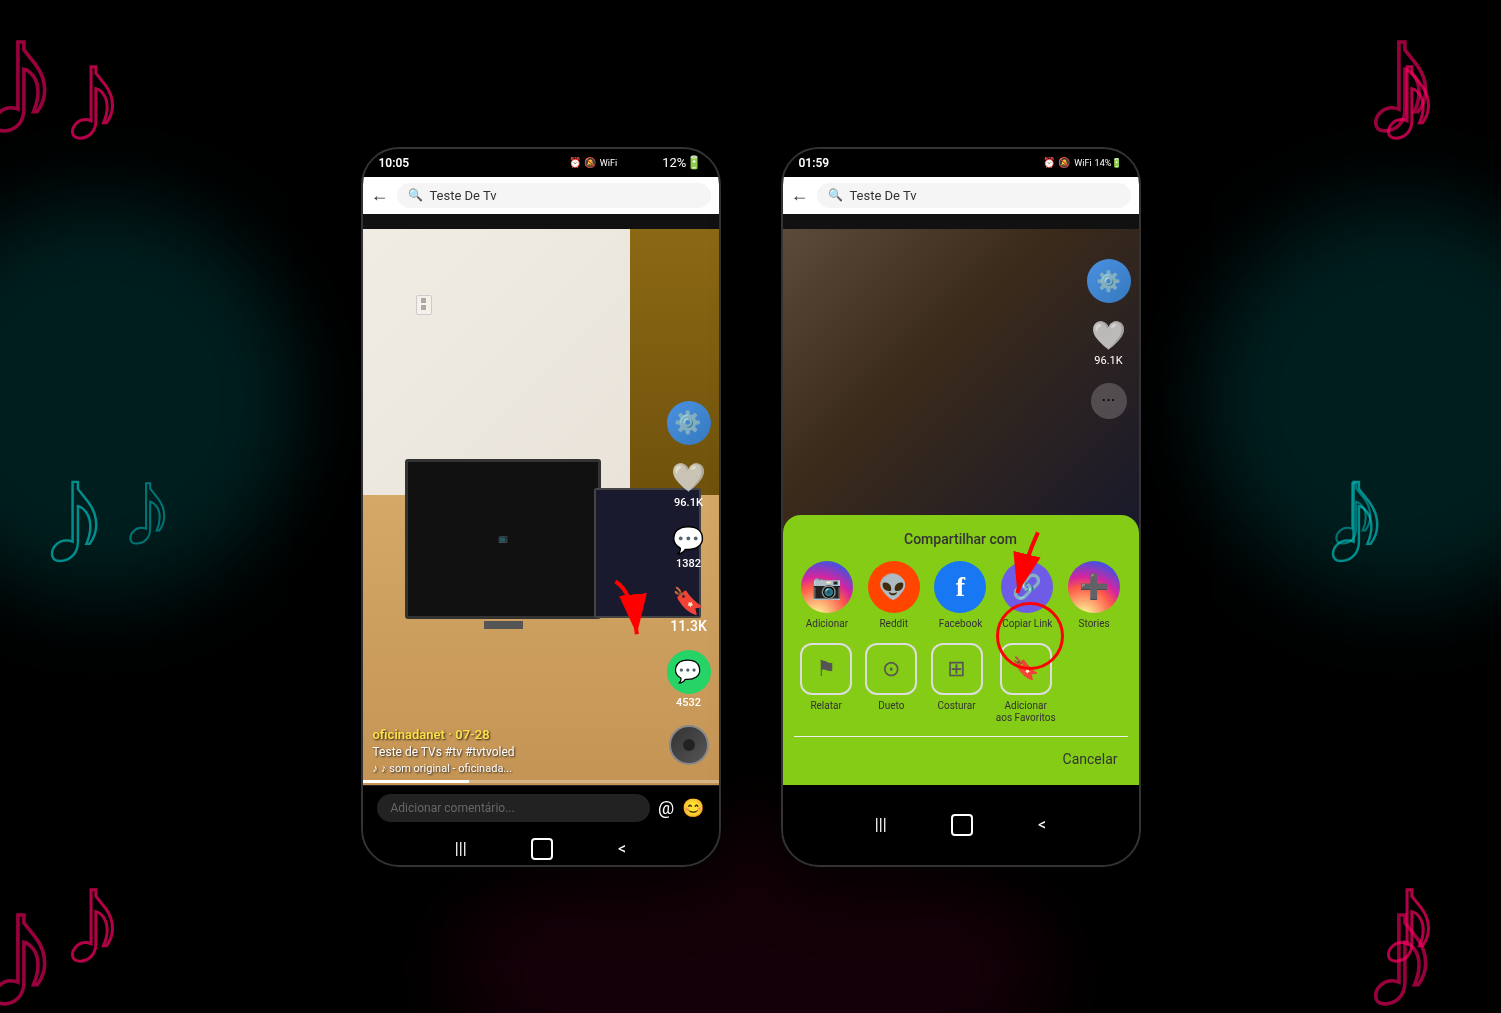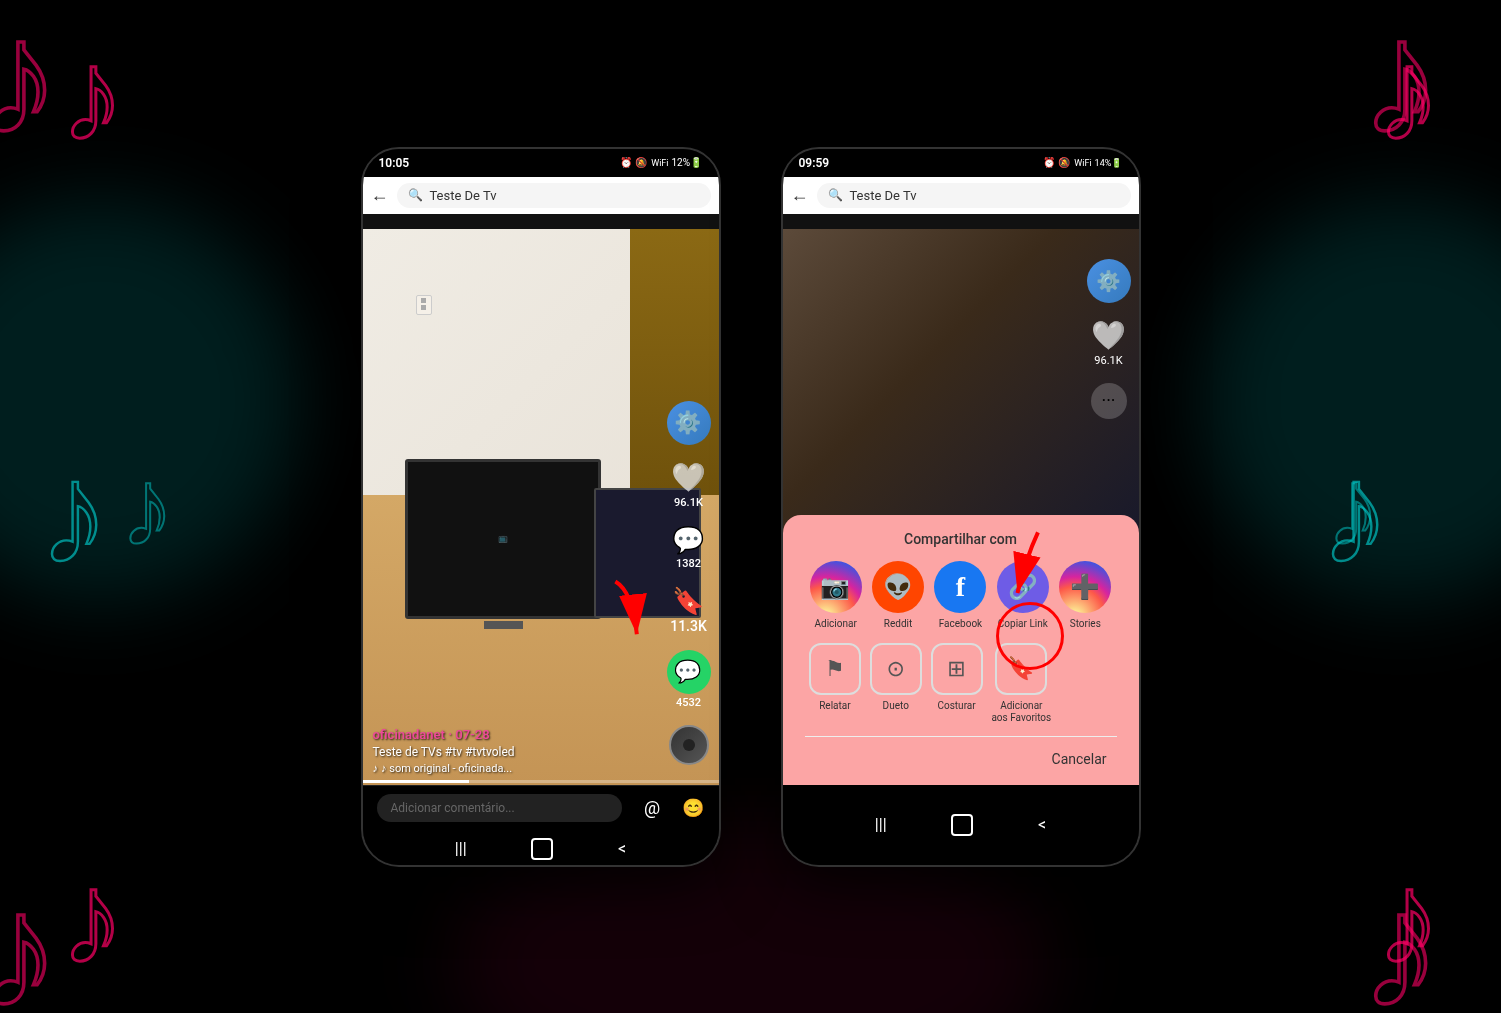--- a/index.html
+++ b/index.html
@@ -156,21 +156,21 @@
 
     <div class="notch"></div>
 
     <div class="status-bar">
       <span class="time">10:05</span>
       <div style="position:absolute;left:50%;transform:translateX(-50%);width:8px;height:8px;background:#000;border-radius:50%;"></div>
       <div class="status-icons">
         <span>⏰</span>
         <span>🔕</span>
         <span style="font-size:9px;">WiFi</span>
-        <span style="font-size:10px;">12%🔋</span>
+        <span style="font-size:13px;margin-left:42px;">12%🔋</span>
       </div>
     </div>
 
     <div style="display:flex;align-items:center;padding:6px 8px;background:#fff;margin:0;">
       <span style="color:#333;font-size:18px;margin-right:8px;font-weight:bold;">←</span>
       <div style="flex:1;background:#f5f5f5;border-radius:20px;padding:5px 12px;display:flex;align-items:center;gap:6px;">
         <span style="color:#999;font-size:12px;">🔍</span>
         <span style="font-size:13px;color:#333;">Teste De Tv</span>
       </div>
     </div>
@@ -227,21 +227,21 @@
           <div style="width:44px;height:44px;border-radius:50%;background:#25d366;display:flex;align-items:center;justify-content:center;font-size:22px;">💬</div>
           <span style="font-size:11px;color:#fff;font-weight:500;">4532</span>
         </div>
 
         <div style="width:40px;height:40px;border-radius:50%;background:linear-gradient(135deg,#333,#555);display:flex;align-items:center;justify-content:center;border:2px solid #888;">
           <div style="width:12px;height:12px;border-radius:50%;background:#222;"></div>
         </div>
       </div>
 
       <div style="position:absolute;bottom:10px;left:10px;right:70px;">
-        <div style="font-size:13px;color:#ec4899;font-weight:600;margin-bottom:3px;text-shadow:1px 1px 2px rgba(0,0,0,0.8);">oficinadanet · 07-28</div>
+        <div style="font-size:13px;color:#fde047;font-weight:600;margin-bottom:3px;text-shadow:1px 1px 2px rgba(0,0,0,0.8);">oficinadanet · 07-28</div>
         <div style="font-size:12px;color:#fff;margin-bottom:3px;text-shadow:1px 1px 2px rgba(0,0,0,0.8);">Teste de TVs #tv #tvtvoled</div>
         <div style="font-size:11px;color:#fff;display:flex;align-items:center;gap:3px;text-shadow:1px 1px 2px rgba(0,0,0,0.8);">
           <span>♪</span>
           <span>♪ som original - oficinada...</span>
         </div>
       </div>
 
       <div style="position:absolute;bottom:2px;left:0;right:0;height:3px;background:rgba(255,255,255,0.3);">
         <div style="width:30%;height:100%;background:#fff;"></div>
       </div>
@@ -252,41 +252,41 @@
         <defs>
           <marker id="arrowhead-l" markerWidth="10" markerHeight="7" refX="10" refY="3.5" orient="auto">
             <polygon points="0 0, 10 3.5, 0 7" fill="#ff0000"></polygon>
           </marker>
         </defs>
         <path d="M 10 10 Q 30 10 55 45" stroke="#ff0000" stroke-width="4" fill="none" marker-end="url(#arrowhead-l)"></path>
       </svg>
     </div>
 
     <div style="position:absolute;bottom:0;left:0;right:0;height:80px;background:#000;display:flex;flex-direction:column;">
-      <div style="display:flex;align-items:center;padding:8px 14px;gap:22px;border-top:1px solid #222;">
+      <div style="display:flex;align-items:center;padding:8px 14px;gap:8px;border-top:1px solid #222;">
         <div style="flex:1;background:#222;border-radius:20px;padding:7px 14px;font-size:12px;color:#666;">
           <span>Adicionar comentário...</span>
         </div>
         <span style="font-size:18px;color:#fff;">@</span>
         <span style="font-size:18px;color:#fff;">😊</span>
       </div>
       <div style="display:flex;justify-content:space-around;align-items:center;padding:8px 60px;">
         <span style="color:#fff;font-size:16px;">|||</span>
         <div style="width:22px;height:22px;border:2px solid #fff;border-radius:4px;"></div>
         <span style="color:#fff;font-size:16px;">&lt;</span>
       </div>
     </div>
   </div>
 
   <div class="phone" style="position:relative;">
 
     <div class="notch"></div>
 
     <div class="status-bar">
-      <span class="time">09:59</span>
+      <span class="time">01:59</span>
       <div style="position:absolute;left:50%;transform:translateX(-50%);width:8px;height:8px;background:#000;border-radius:50%;"></div>
       <div class="status-icons">
         <span>⏰</span>
         <span>🔕</span>
         <span style="font-size:9px;">WiFi</span>
         <span style="font-size:9px;">14%🔋</span>
       </div>
     </div>
 
     <div style="display:flex;align-items:center;padding:6px 8px;background:#fff;margin:0;">
@@ -313,21 +313,21 @@
       <div style="position:absolute;right:8px;top:30px;display:flex;flex-direction:column;align-items:center;gap:16px;">
         <div style="width:44px;height:44px;border-radius:50%;background:linear-gradient(135deg,#4a90e2,#357abd);display:flex;align-items:center;justify-content:center;font-size:20px;">⚙️</div>
         <div style="display:flex;flex-direction:column;align-items:center;gap:2px;">
           <span style="font-size:28px;color:rgba(255,255,255,0.8);">🤍</span>
           <span style="font-size:11px;color:#fff;">96.1K</span>
         </div>
         <div style="width:36px;height:36px;background:rgba(255,255,255,0.2);border-radius:50%;display:flex;align-items:center;justify-content:center;font-size:18px;">···</div>
       </div>
     </div>
 
-    <div style="position:absolute;bottom:80px;left:0;right:0;background:#fca5a5;border-radius:18px 18px 0 0;z-index:50;padding:16px 22px 8px;">
+    <div style="position:absolute;bottom:80px;left:0;right:0;background:#84cc16;border-radius:18px 18px 0 0;z-index:50;padding:16px 11px 8px;">
       <div style="text-align:center;font-size:14px;color:#333;font-weight:500;margin-bottom:14px;">Compartilhar com</div>
 
       <div style="display:flex;justify-content:space-around;margin-bottom:14px;">
 
         <div style="display:flex;flex-direction:column;align-items:center;gap:5px;">
           <div style="width:52px;height:52px;border-radius:50%;background:radial-gradient(circle at 30% 107%,#fdf497 0%,#fdf497 5%,#fd5949 45%,#d6249f 60%,#285AEB 90%);display:flex;align-items:center;justify-content:center;font-size:24px;color:#fff;">📷</div>
           <span style="font-size:10px;color:#333;">Adicionar</span>
         </div>
 
         <div style="display:flex;flex-direction:column;align-items:center;gap:5px;">

